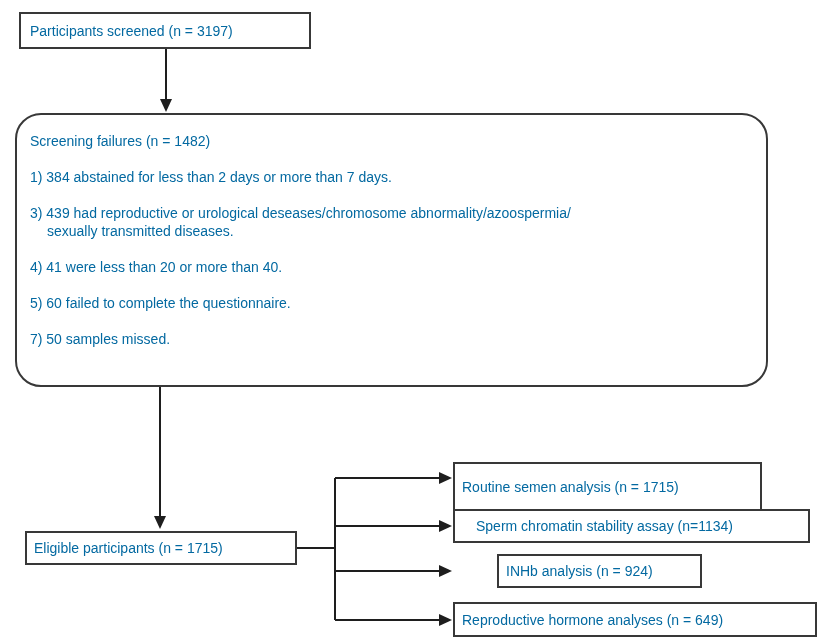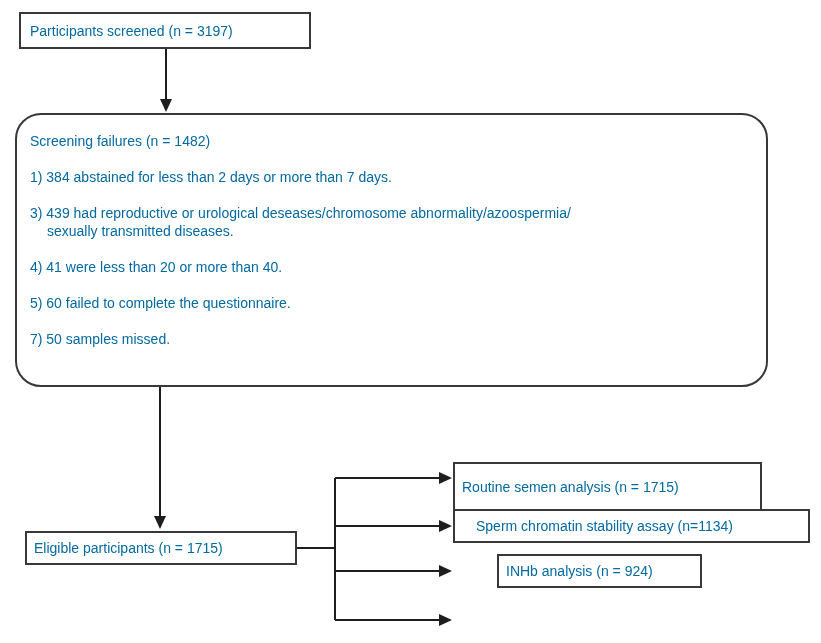--- a/index.html
+++ b/index.html
@@ -109,14 +109,17 @@
   </div>
 
   <div class="box label-box outcome-1">
     <span>Sperm chromatin stability assay (n=1134)</span>
   </div>
 
   <div class="box label-box outcome-2">
     <span>INHb analysis (n = 924)</span>
   </div>
 
+  <div class="box label-box outcome-3">
+    <span>Reproductive hormone analyses (n = 649)</span>
+  </div>
 
 </div>
 
 </body></html>

